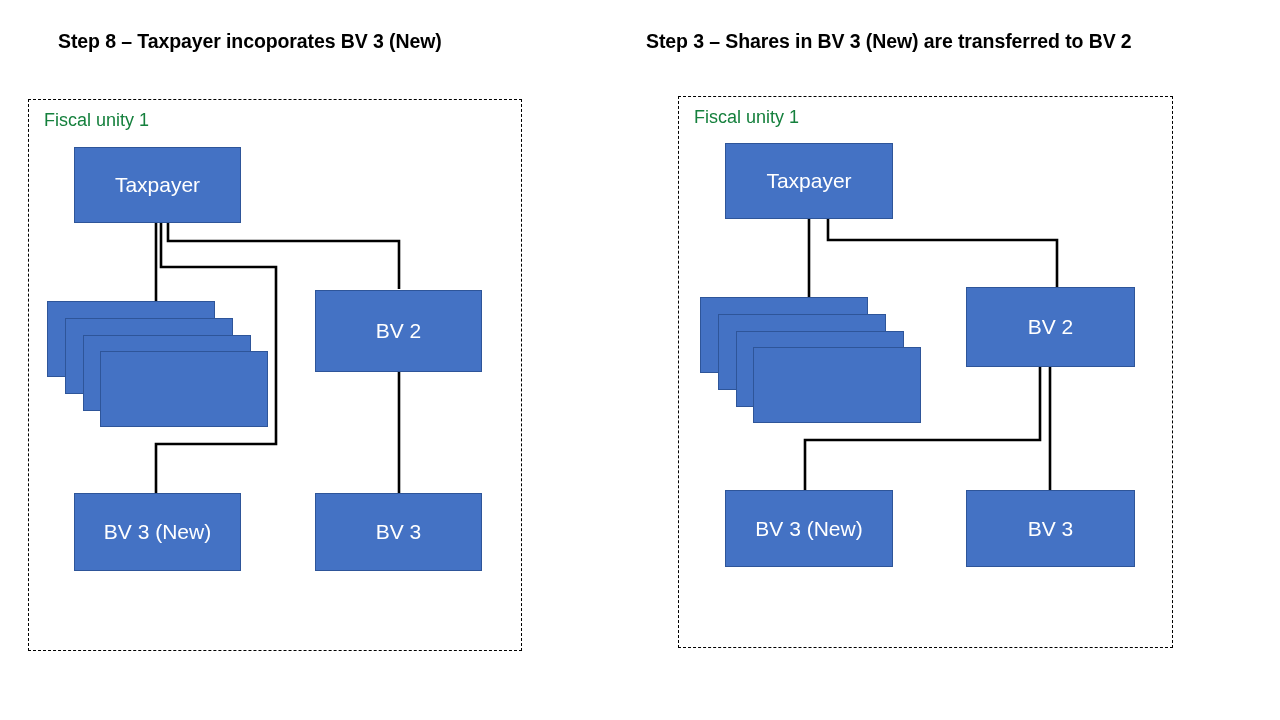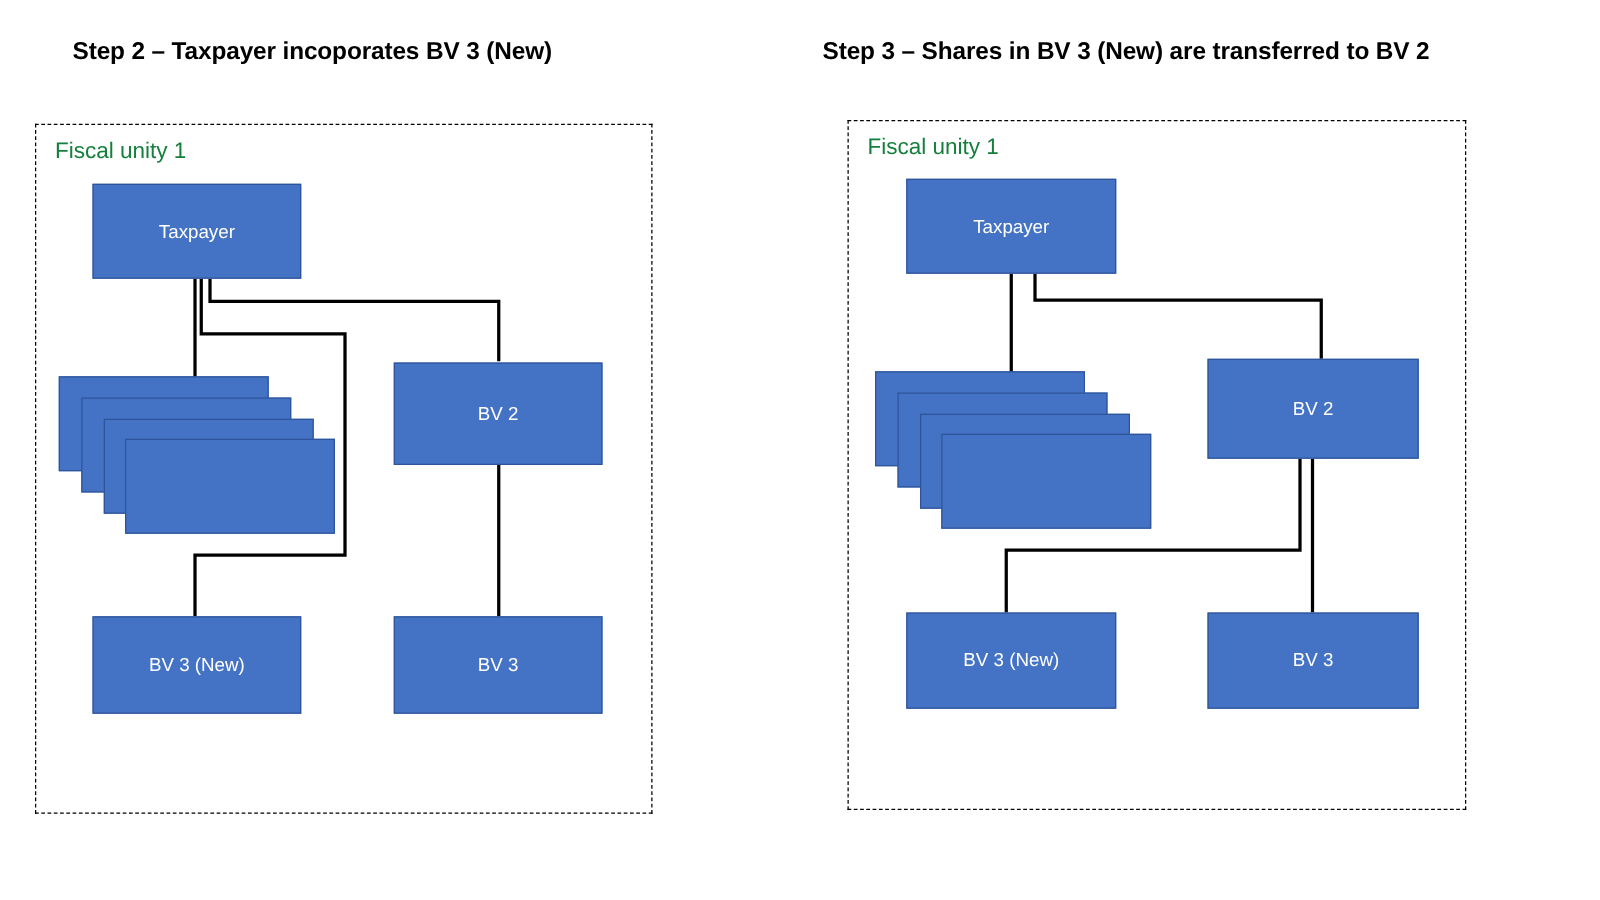--- a/index.html
+++ b/index.html
@@ -16,21 +16,21 @@
   }
   .panel-title {
     position: absolute;
     font-weight: bold;
     font-size: 19.5px;
     color: #000000;
     letter-spacing: -0.1px;
     white-space: nowrap;
   }
   #title-left  { left: 58px;  top: 30px; }
-  #title-right { left: 646px; top: 30px; margin-left: 12px; }
+  #title-right { left: 646px; top: 30px; }
 
   .fiscal-box {
     position: absolute;
     border: 1.6px dashed #000000;
     background: transparent;
     box-sizing: border-box;
   }
   #fiscal-left  { left: 28px;  top: 99px; width: 494px; height: 552px; }
   #fiscal-right { left: 678px; top: 96px; width: 495px; height: 552px; }
 
@@ -45,21 +45,21 @@
 
   .node {
     position: absolute;
     background: #4472C4;
     border: 1px solid #2E5599;
     box-sizing: border-box;
     display: flex;
     align-items: center;
     justify-content: center;
     color: #ffffff;
-    font-size: 15px;
+    font-size: 21px;
     white-space: nowrap;
   }
 
   .stack {
     position: absolute;
   }
   .stack .sheet {
     position: absolute;
     background: #4472C4;
     border: 1px solid #2E5599;
@@ -77,21 +77,21 @@
   .connector path,
   .connector line {
     stroke: #000000;
     stroke-width: 2.6;
     fill: none;
   }
 </style>
 </head>
 <body>
 
-<div class="panel-title" id="title-left">Step 2 – Taxpayer incoporates BV 3 (New)</div>
+<div class="panel-title" id="title-left">Step 8 – Taxpayer incoporates BV 3 (New)</div>
 
 <div class="fiscal-box" id="fiscal-left"></div>
 
 <div class="fiscal-label" id="fiscal-label-left">Fiscal unity 1</div>
 
 <svg class="connector" viewBox="0 0 1280 720" xmlns="http://www.w3.org/2000/svg">
 
   <path d="M 156 223 L 156 302"></path>
 
   <path d="M 168 223 L 168 241 L 399 241 L 399 289"></path>

